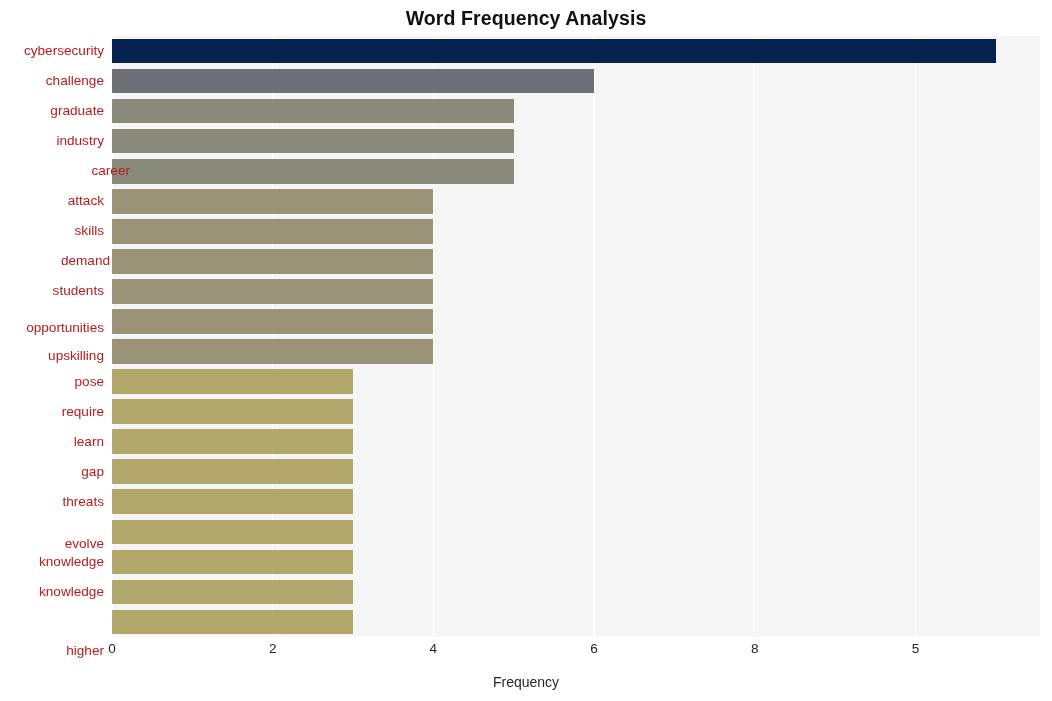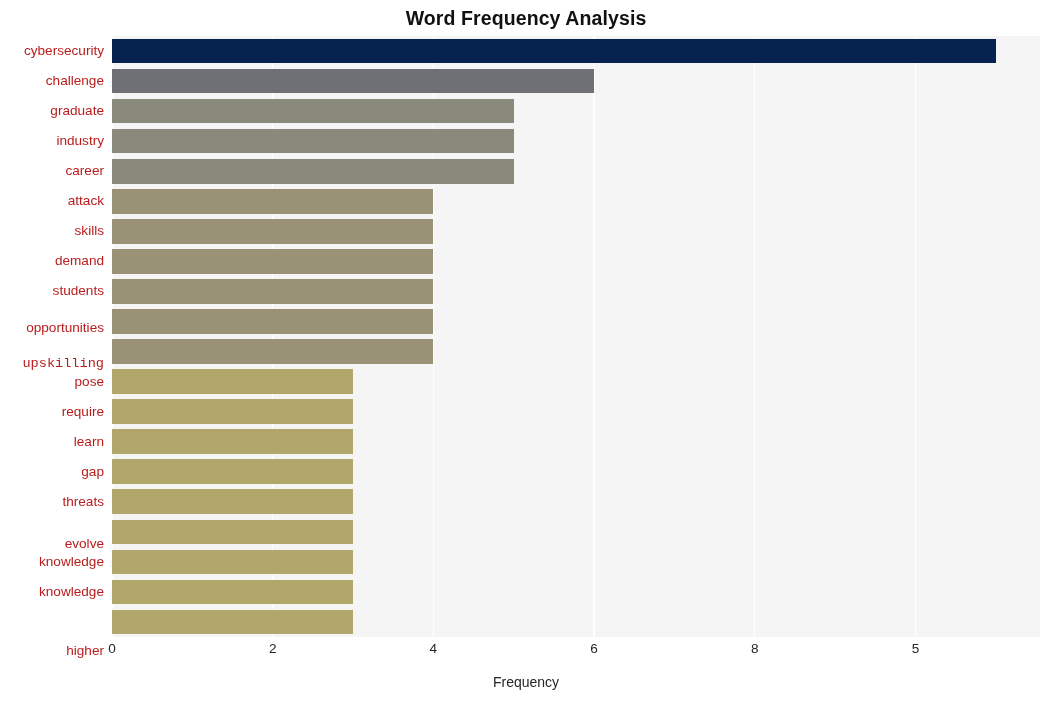--- a/index.html
+++ b/index.html
@@ -182,27 +182,27 @@
           <div class="bar" style="width: 241.039px; background: rgb(178, 167, 107);"></div>
         </div>
       </div>
   </div>
 
   <div id="ylabels-layer">
       <div class="ylab" style="top: 7.025px;">cybersecurity</div>
       <div class="ylab" style="top: 37.075px;">challenge</div>
       <div class="ylab" style="top: 67.125px;">graduate</div>
       <div class="ylab" style="top: 97.175px;">industry</div>
-      <div class="ylab" style="top: 127.225px;">career</div>
+      <div class="ylab" style="top: 127.225px; padding-left: 26px;">career</div>
       <div class="ylab" style="top: 157.275px;">attack</div>
       <div class="ylab" style="top: 187.325px;">skills</div>
-      <div class="ylab" style="top: 217.375px;">demand</div>
+      <div class="ylab" style="top: 217.375px; padding-left: 6px;">demand</div>
       <div class="ylab" style="top: 247.425px;">students</div>
       <div class="ylab" style="top: 284px;">opportunities</div>
-      <div class="ylab" style="top: 320px; font-family: Liberation Mono, monospace;">upskilling</div>
+      <div class="ylab" style="top: 312px;">upskilling</div>
       <div class="ylab" style="top: 338px;">pose</div>
       <div class="ylab" style="top: 367.625px;">require</div>
       <div class="ylab" style="top: 397.675px;">learn</div>
       <div class="ylab" style="top: 427.725px;">gap</div>
       <div class="ylab" style="top: 457.775px;">threats</div>
       <div class="ylab" style="top: 500px;">evolve</div>
       <div class="ylab" style="top: 517.875px;">knowledge</div>
       <div class="ylab" style="top: 547.925px;">knowledge</div>
       <div class="ylab" style="top: 607px;">higher</div>
     </div>

